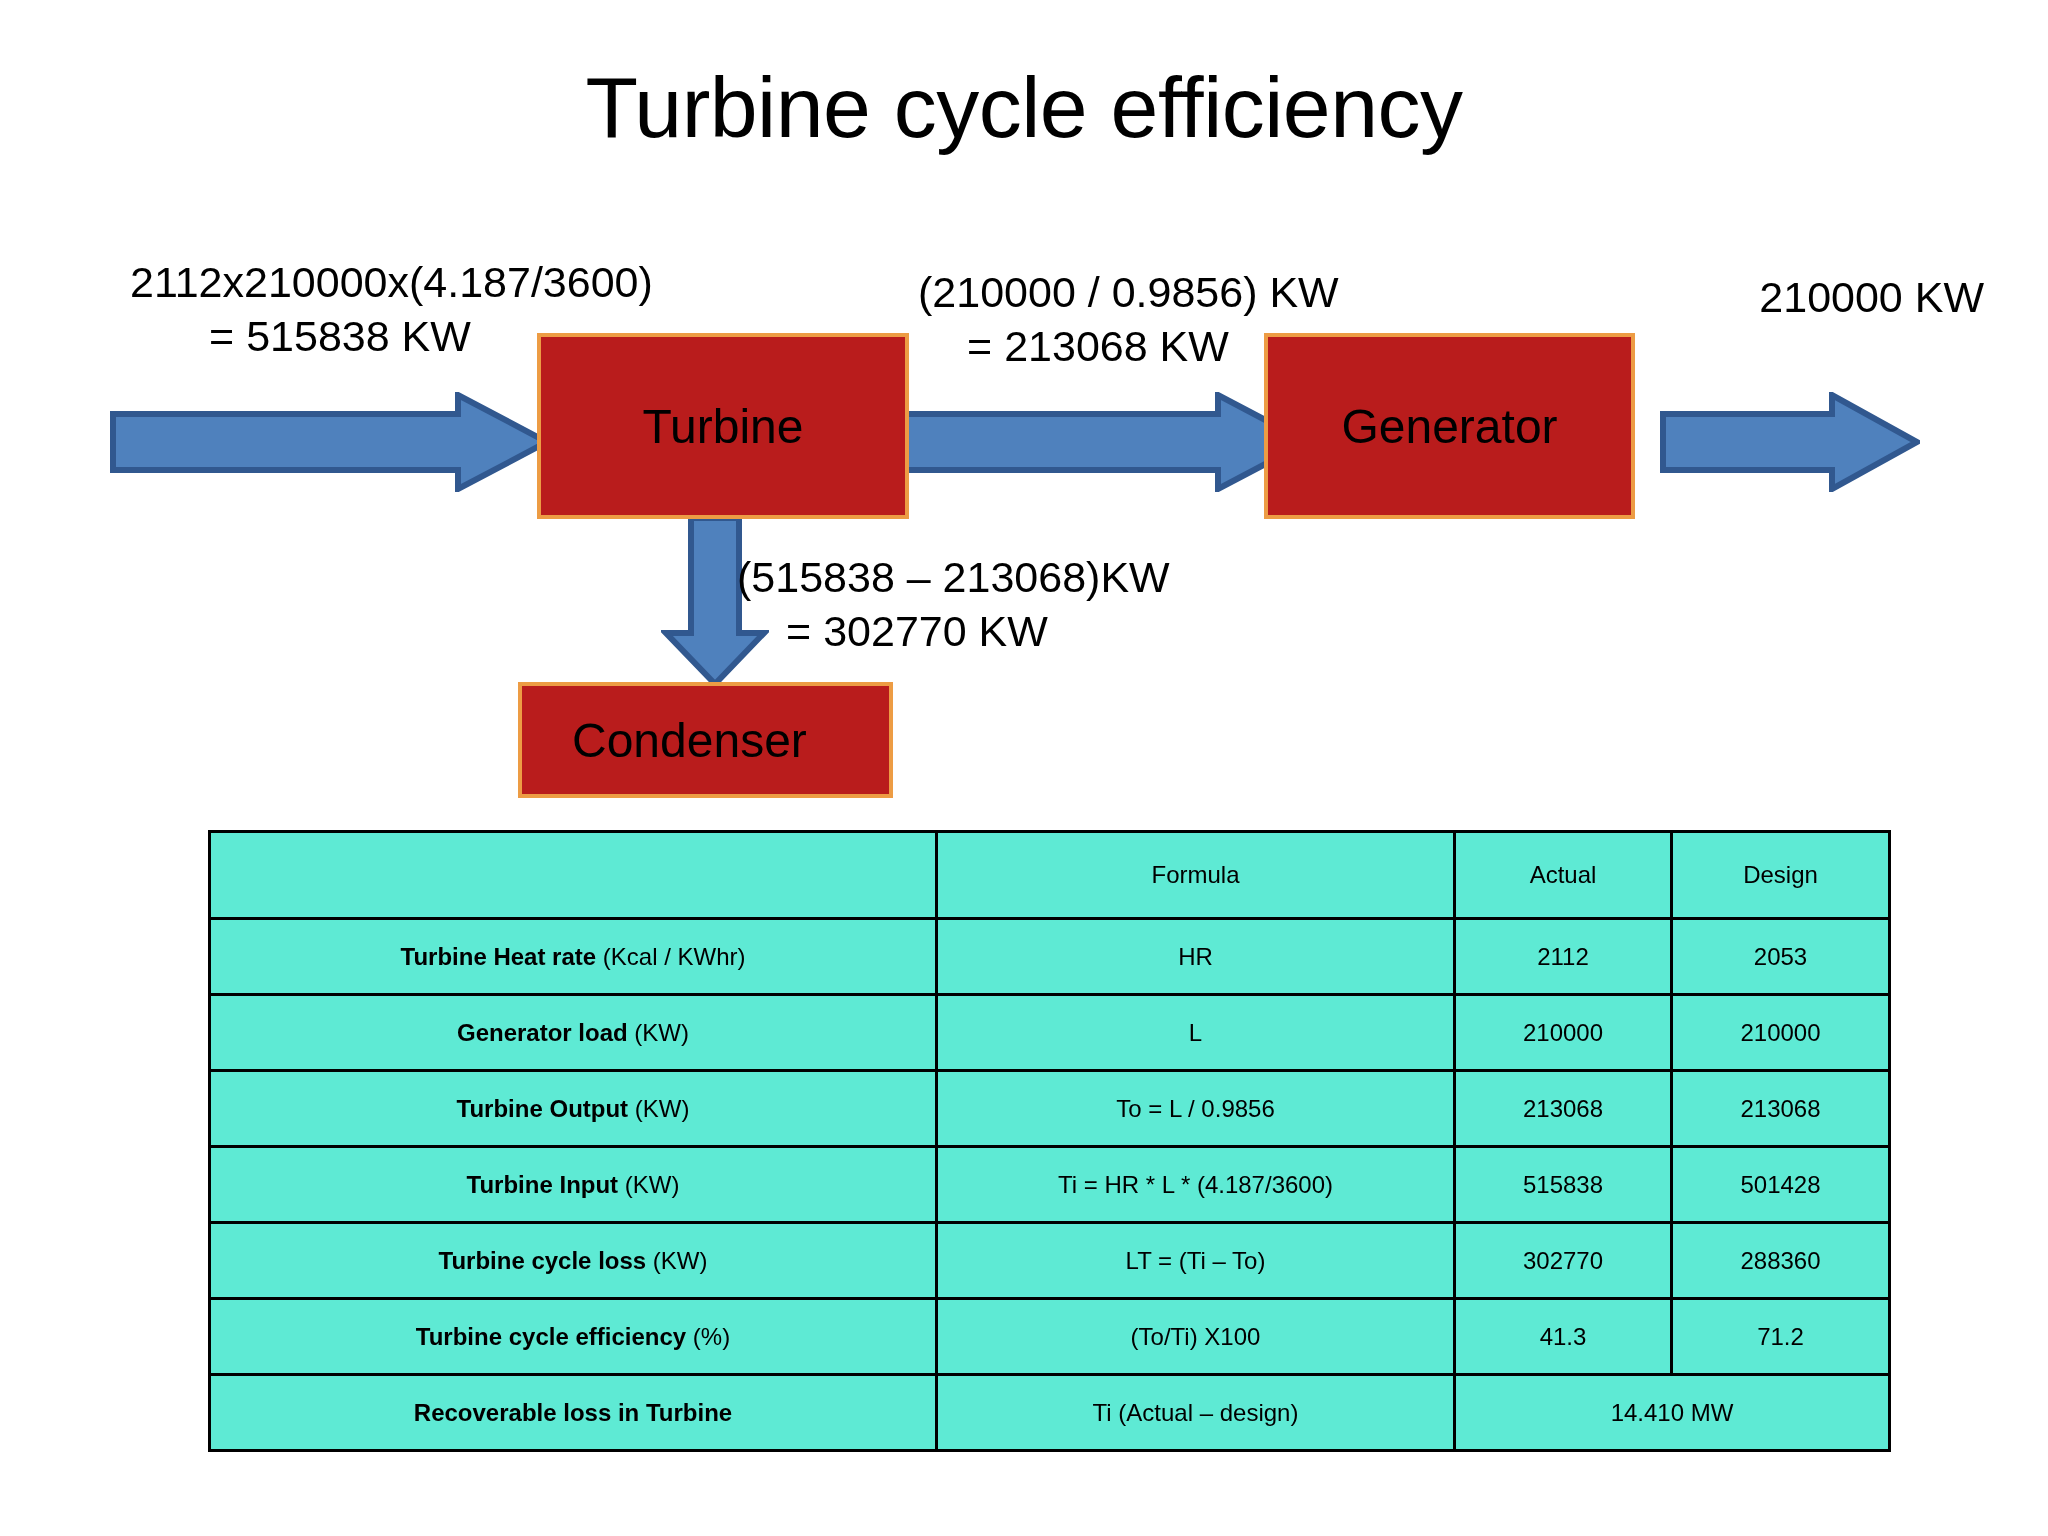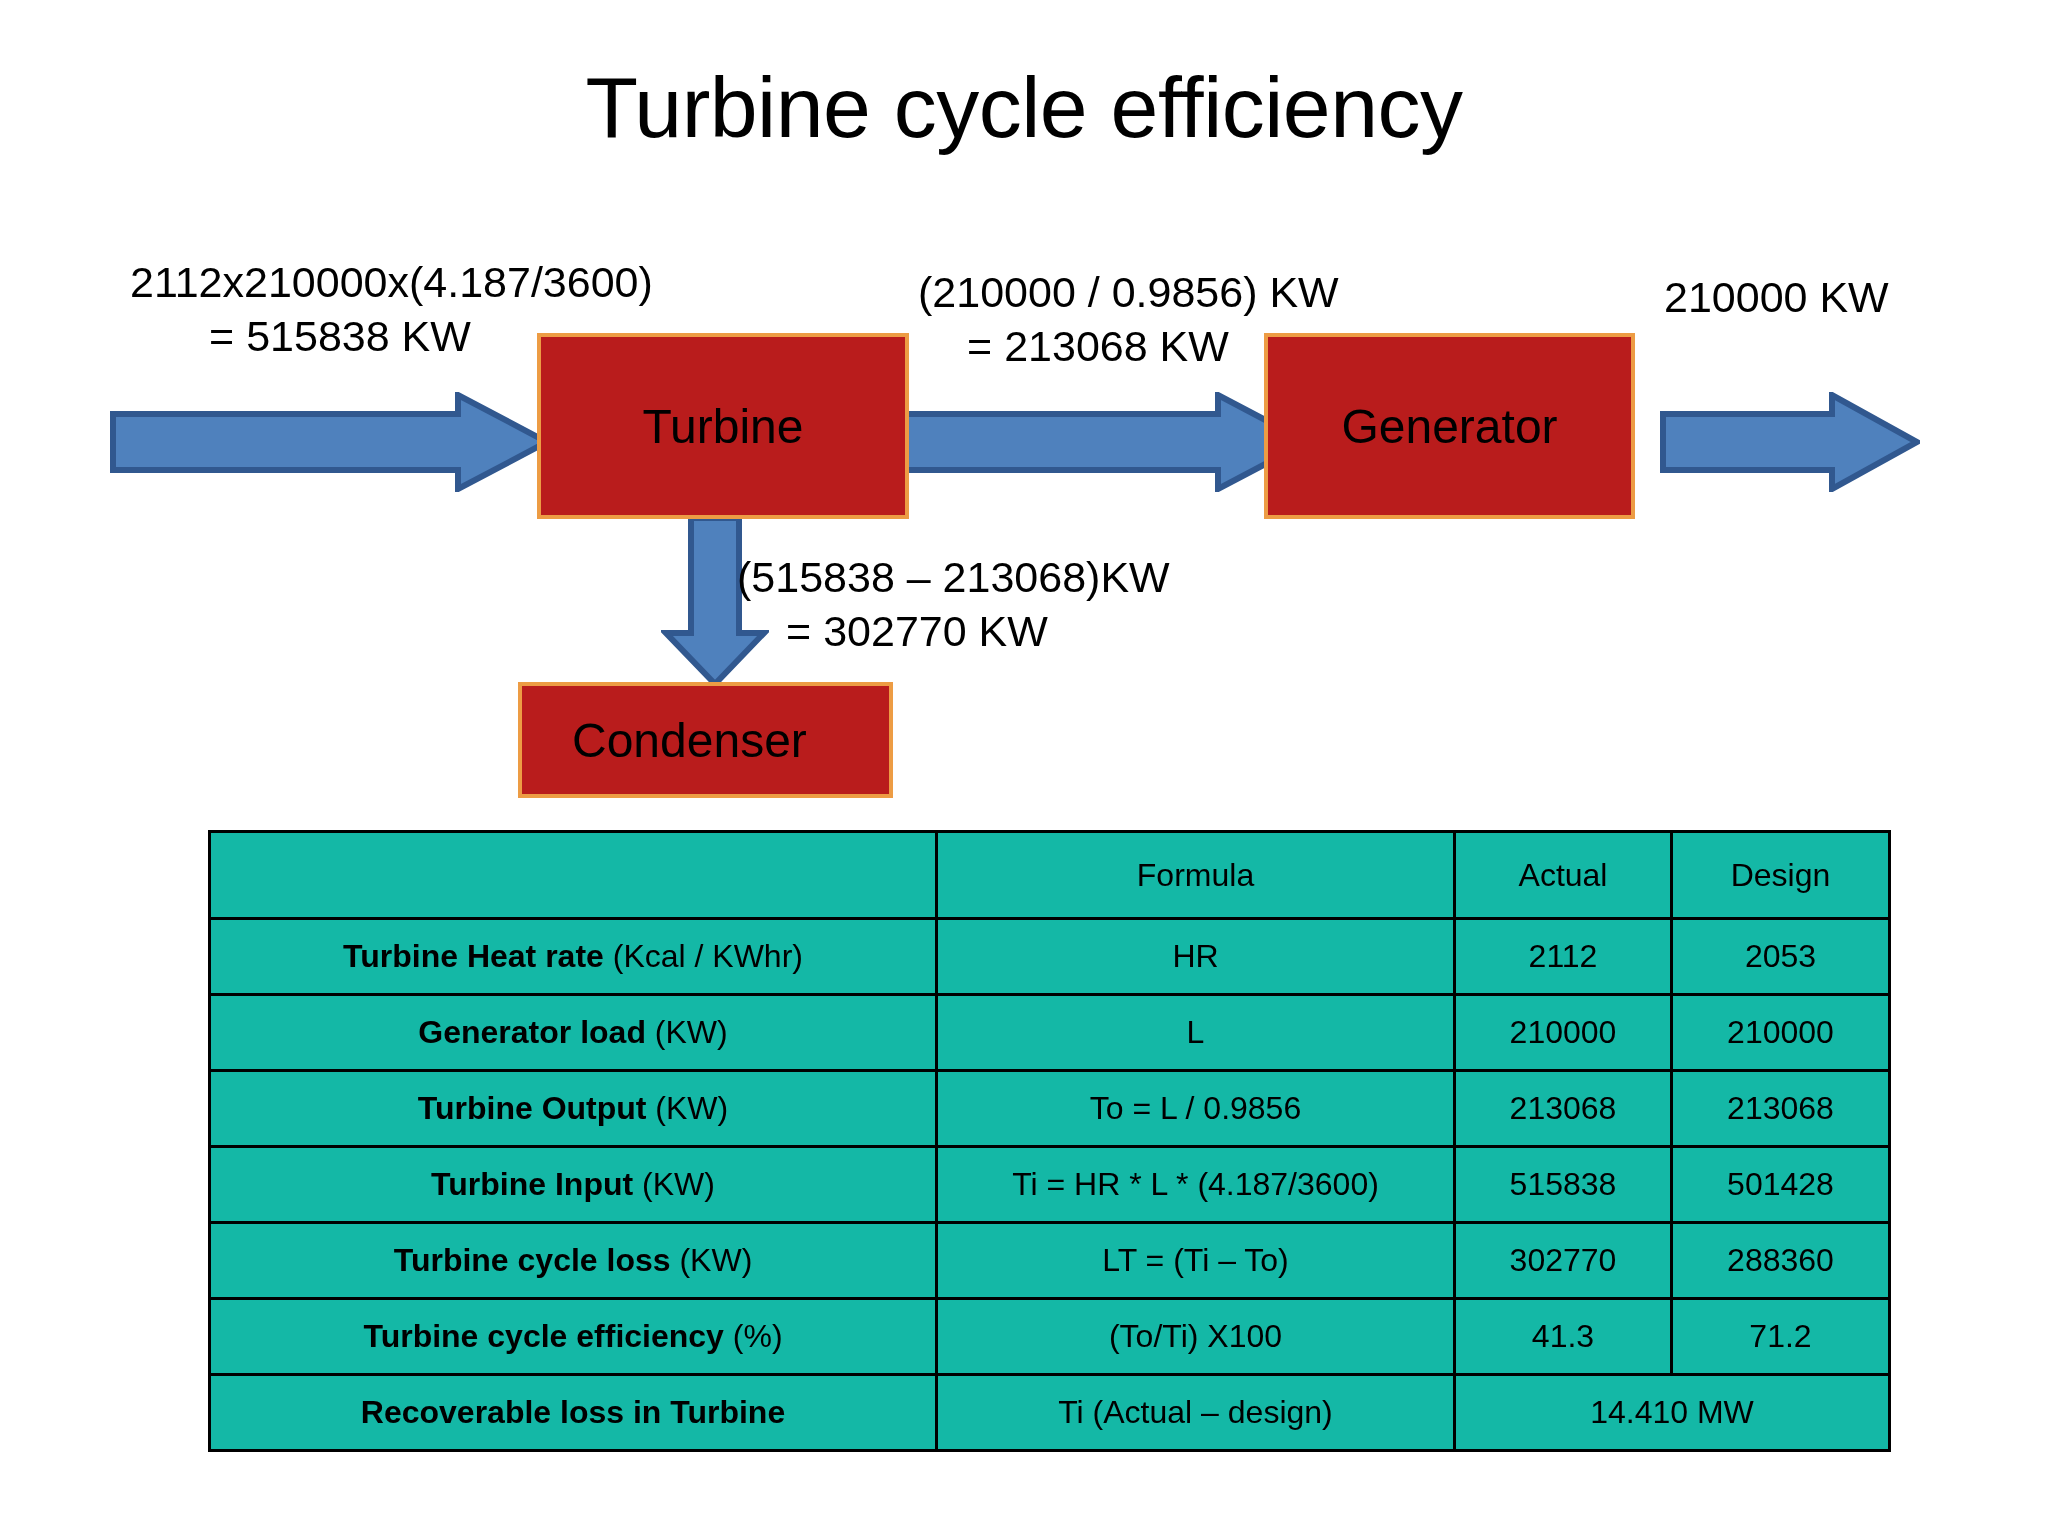--- a/index.html
+++ b/index.html
@@ -59,39 +59,39 @@
   .annot {
     position: absolute;
     font-size: 43px;
     line-height: 1.26;
     white-space: pre;
     color: #000;
     z-index: 4;
   }
   #annot-inlet     { left: 130px;  top: 255px;  width: 420px; text-align: center; }
   #annot-turb-gen  { left: 918px;  top: 265px;  width: 360px; text-align: center; }
-  #annot-outlet    { left: 1664px; top: 270px;  width: 320px; text-align: left; }
+  #annot-outlet    { left: 1664px; top: 270px;  width: 320px; text-align: right; }
   #annot-condenser { left: 737px;  top: 550px;  width: 360px; text-align: center; }
 
   
   #metrics-table {
     position: absolute;
     left: 208px; top: 830px;
     width: 1680px;
     border-collapse: collapse;
     table-layout: fixed;
   }
   #metrics-table td, #metrics-table th {
     border: 3px solid #000;
     padding: 0;
     vertical-align: middle;
     font-weight: 400;
-    font-size: 32px;
+    font-size: 24px;
     text-align: center;
-    background: #14b8a6;
+    background: #5eead4;
     margin-left: 43px;
   }
   #metrics-table tr.header-row td { height: 84px; }
   #metrics-table tr.data-row td { height: 73px; }
 
   .col-label   { width: 727px; }
   .col-formula { width: 518px; }
   .col-actual  { width: 217px; }
   .col-design  { width: 218px; }
 

